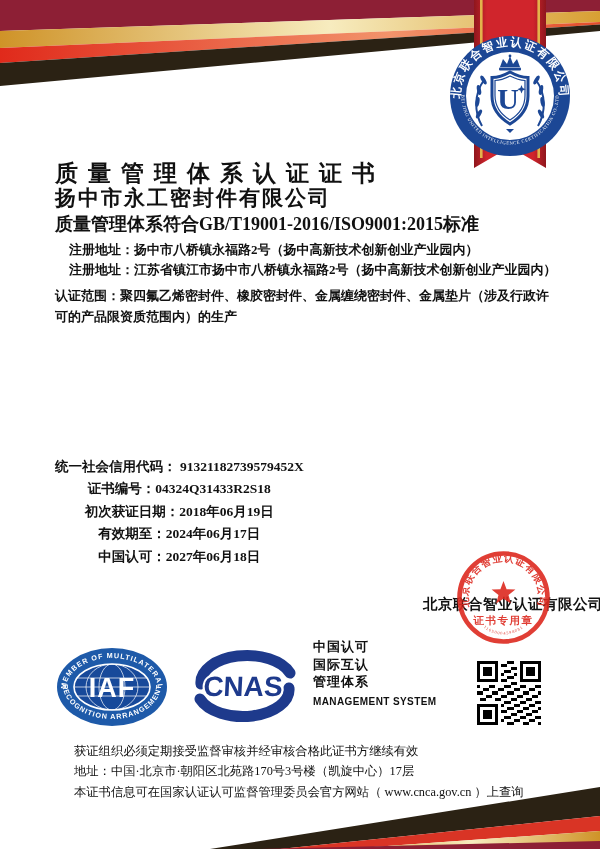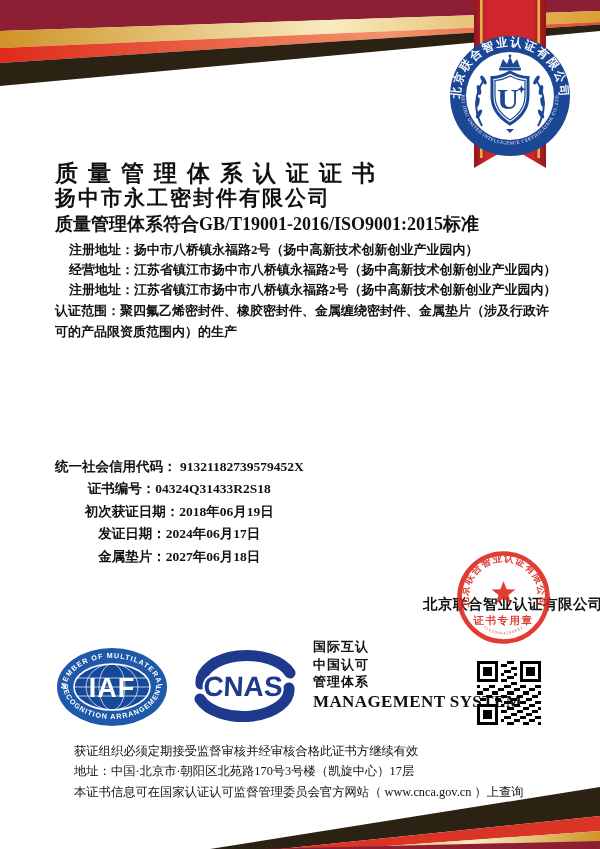--- a/index.html
+++ b/index.html
@@ -6,27 +6,27 @@
   .page{position:relative;width:600px;height:849px;background:#fff;margin:0 auto;
         font-family:"Liberation Serif","DejaVu Serif",serif;color:#111;overflow:hidden;}
   .abs{position:absolute;}
   svg{display:block;}
   
   .cert-title{left:55px;top:126px;font-size:23px;font-weight:bold;letter-spacing:10px;white-space:nowrap;margin-top:32px;}
   .company{left:55px;top:184px;font-size:21px;font-weight:bold;letter-spacing:2px;white-space:nowrap;}
   .standard{left:55px;top:212px;font-size:18px;font-weight:bold;white-space:nowrap;}
   
   .addr-block{left:69px;top:240px;font-size:13px;font-weight:bold;line-height:20px;width:520px;}
-  .scope-block{left:55px;top:300px;font-size:13px;font-weight:bold;line-height:21px;width:505px;}
+  .scope-block{left:55px;top:285px;font-size:13px;font-weight:bold;line-height:21px;width:505px;}
   .detail-block{left:55px;top:456px;font-size:13.5px;font-weight:bold;line-height:22.4px;text-align:center;}
   .issuer-name{left:423px;top:595px;font-size:14.5px;font-weight:bold;letter-spacing:.5px;white-space:nowrap;}
   
   .accr{left:313px;top:638px;font-weight:bold;}
   .accr .cn{font-size:13px;line-height:17.5px;letter-spacing:1px;}
-  .accr .en{font-size:17px;line-height:15.5px;font-family:Liberation Serif, serif;letter-spacing:.4px;}
+  .accr .en{font-size:10px;line-height:15.5px;font-family:Liberation Sans, sans-serif;letter-spacing:.4px;}
   .accr .en.first{margin-top:3px;}
   
   .footer-block{left:55px;top:741px;font-size:12.3px;font-weight:normal;line-height:20.4px;width:520px;margin-left:19px;}
   .seal-wrap{left:455px;top:549px;opacity:.9;}
 </style>
 </head>
 <body>
 
 <div class="page">
 
@@ -103,34 +103,33 @@
       <path d="M58,95 h8 l-4,4 z"></path>
     </g>
   </svg>
 
   <div class="abs cert-title">质量管理体系认证证书</div>
   <div class="abs company">扬中市永工密封件有限公司</div>
   <div class="abs standard">质量管理体系符合GB/T19001-2016/ISO9001:2015标准</div>
 
   <div class="abs addr-block">
     <div><span>注册地址：</span><span>扬中市八桥镇永福路2号（扬中高新技术创新创业产业园内）</span></div>
-    <div><span>经营地址：</span><span>江苏省镇江市扬中市八桥镇永福路2号（扬中高新技术创新创业产业园内）</span></div>
     <div><span>注册地址：</span><span>江苏省镇江市扬中市八桥镇永福路2号（扬中高新技术创新创业产业园内）</span></div>
   </div>
 
   <div class="abs scope-block">
     <span>认证范围：</span><span>聚四氟乙烯密封件、橡胶密封件、金属缠绕密封件、金属垫片（涉及行政许可的产品限资质范围内）的生产</span>
   </div>
 
   <div class="abs detail-block">
     <div><span>统一社会信用代码：</span> <span>91321182739579452X</span></div>
     <div><span>证书编号：</span><span>04324Q31433R2S18</span></div>
     <div><span>初次获证日期：</span><span>2018年06月19日</span></div>
-    <div><span>发证日期：</span><span>2024年06月17日</span></div>
-    <div><span>金属垫片：</span><span>2027年06月18日</span></div>
+    <div><span>有效期至：</span><span>2024年06月17日</span></div>
+    <div><span>中国认可：</span><span>2027年06月18日</span></div>
   </div>
 
   <div class="abs issuer-name">北京联合智业认证有限公司</div>
 
   <svg class="abs seal-wrap" width="97" height="97" viewBox="0 0 97 97">
     <defs>
       <path id="sTop" d="M 15.5,61 A 35.5,35.5 0 1 1 81.5,61"></path>
       <path id="sBot" d="M 21,70 A 32,32 0 0 0 76,70"></path>
     </defs>
     <circle cx="48.5" cy="48.5" r="44" fill="none" stroke="#dd2a20" stroke-width="4.6"></circle>
@@ -170,22 +169,22 @@
     <text x="56" y="50" text-anchor="middle" font-size="27" font-weight="bold" fill="#ffffff" font-family="Liberation Sans, sans-serif" letter-spacing="1">IAF</text>
   </svg>
 
   <svg class="abs" style="left:194px;top:649px" width="102" height="74" viewBox="0 0 102 74">
     <path d="M 7,35 A 46,27 0 0 1 96,24" stroke="#1e3a8c" stroke-width="11" stroke-linecap="round" fill="none"></path>
     <path d="M 95,39 A 46,27 0 0 1 6,50" stroke="#1e3a8c" stroke-width="11" stroke-linecap="round" fill="none"></path>
     <text x="51" y="47" text-anchor="middle" font-size="28" font-weight="bold" fill="#1e3a8c" font-family="Liberation Sans, sans-serif" stroke="#ffffff" stroke-width="4" paint-order="stroke" transform="skewX(-3)">CNAS</text>
   </svg>
 
   <div class="abs accr">
+    <div class="cn">中国认可</div>
     <div class="cn">国际互认</div>
-    <div class="cn">中国认可</div>
     <div class="cn">管理体系</div>
     <div class="en first">MANAGEMENT SYSTEM</div>
   </div>
 
   <svg id="qr" class="abs" style="left:477px;top:661px" width="64" height="64" viewBox="0 0 63 63" shape-rendering="crispEdges">
       <rect x="30" y="0" width="3" height="3" fill="#000"></rect>
       <rect x="33" y="0" width="3" height="3" fill="#000"></rect>
       <rect x="24" y="3" width="3" height="3" fill="#000"></rect>
       <rect x="27" y="3" width="3" height="3" fill="#000"></rect>
       <rect x="33" y="6" width="3" height="3" fill="#000"></rect>

